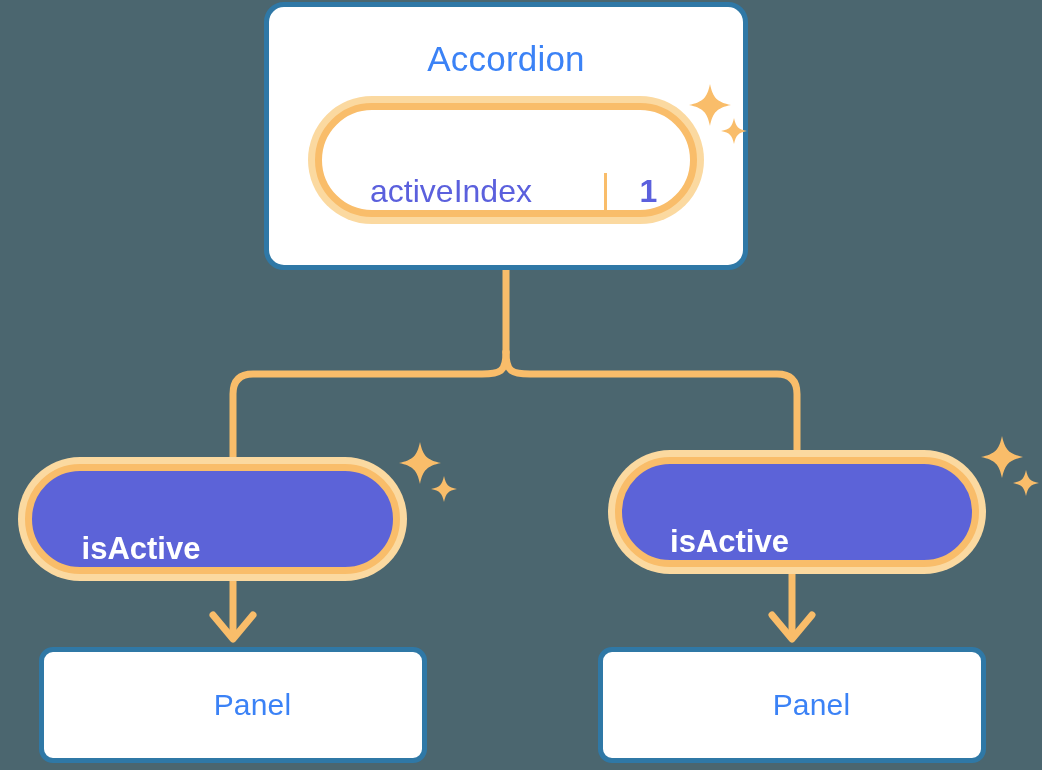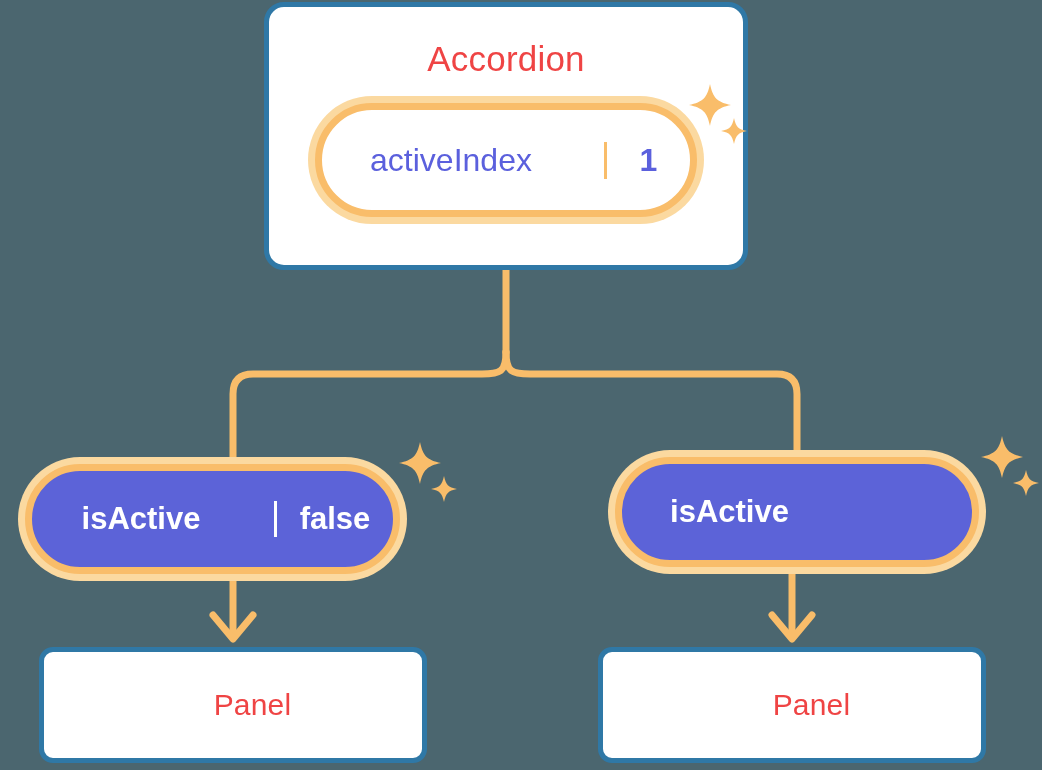--- a/index.html
+++ b/index.html
@@ -33,21 +33,21 @@
     position: absolute;
     background: #ffffff;
     border: 5px solid #2f78a6;
     border-radius: 16px;
     box-sizing: border-box;
     display: flex;
     flex-direction: column;
     align-items: center;
   }
   .card-title {
-    color: #ef4444;
+    color: #3b82f6;
     font-size: 35px;
     letter-spacing: .2px;
     line-height: 1;
     white-space: nowrap;
   }
 
   #card-accordion {
     left: 264px;
     top: 2px;
     width: 484px;
@@ -72,21 +72,21 @@
     display: flex;
     align-items: stretch;
     box-sizing: border-box;
     background: #fbd9a0;
     border-radius: 999px;
     padding: 7px;
   }
   .pill-inner {
     flex: 1 1 auto;
     display: flex;
-    align-items: center;
+    align-items: flex-end;
     border: 7px solid #f9bd6a;
     border-radius: 999px;
     box-sizing: border-box;
     overflow: hidden;
     gap: 24px;
   }
   .pill-key, .pill-val {
     display: flex;
     align-items: center;
     justify-content: center;
@@ -191,21 +191,20 @@
   </div>
 
   <svg class="sparkle-group" id="sparkle-accordion" width="64" height="76" viewBox="0 0 64 76">
     <path d="M24 2 C27 16, 31 20, 45 23 C31 26, 27 30, 24 44 C21 30, 17 26, 3 23 C17 20, 21 16, 24 2 Z" fill="#f9bd6a"></path>
     <path d="M48 36 C50 45, 52 47, 61 49 C52 51, 50 53, 48 62 C46 53, 44 51, 35 49 C44 47, 46 45, 48 36 Z" fill="#f9bd6a"></path>
   </svg>
 
   <div class="pill pill-purple" id="pill-is-active-left">
     <div class="pill-inner">
       <div class="pill-key">isActive</div>
-      <div class="pill-val">false</div>
     </div>
   </div>
 
   <svg class="sparkle-group" id="sparkle-left-pill" width="64" height="76" viewBox="0 0 64 76">
     <path d="M24 2 C27 16, 31 20, 45 23 C31 26, 27 30, 24 44 C21 30, 17 26, 3 23 C17 20, 21 16, 24 2 Z" fill="#f9bd6a"></path>
     <path d="M48 36 C50 45, 52 47, 61 49 C52 51, 50 53, 48 62 C46 53, 44 51, 35 49 C44 47, 46 45, 48 36 Z" fill="#f9bd6a"></path>
   </svg>
 
   <div class="card panel-card" id="card-panel-left">
     <div class="card-title">Panel</div>

